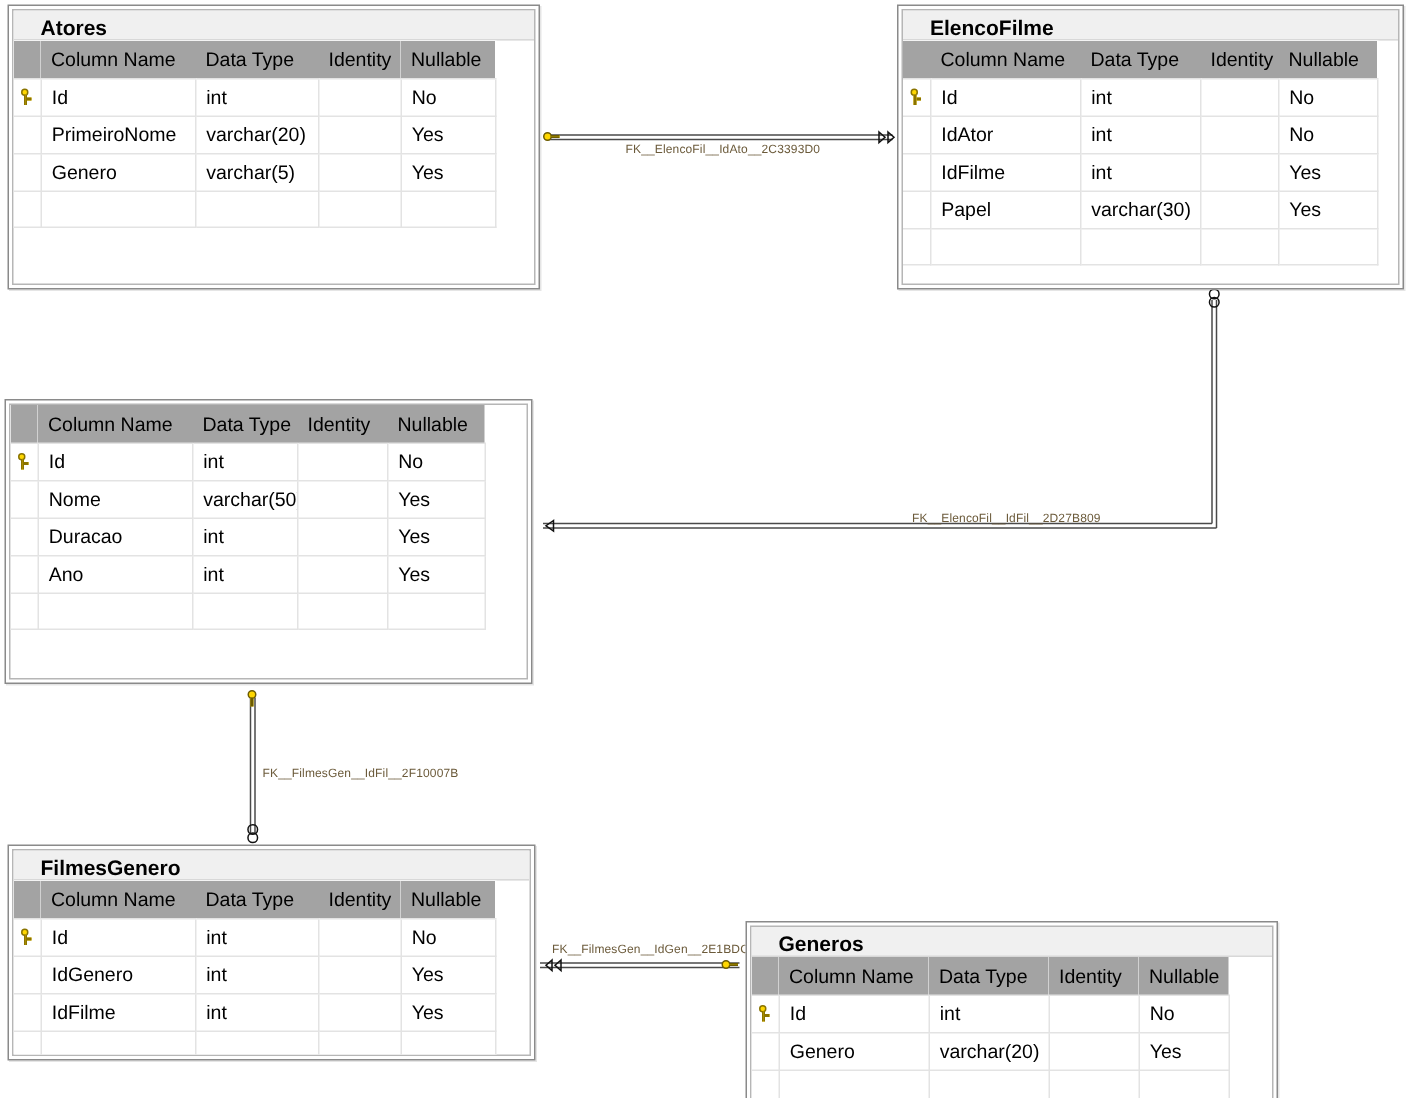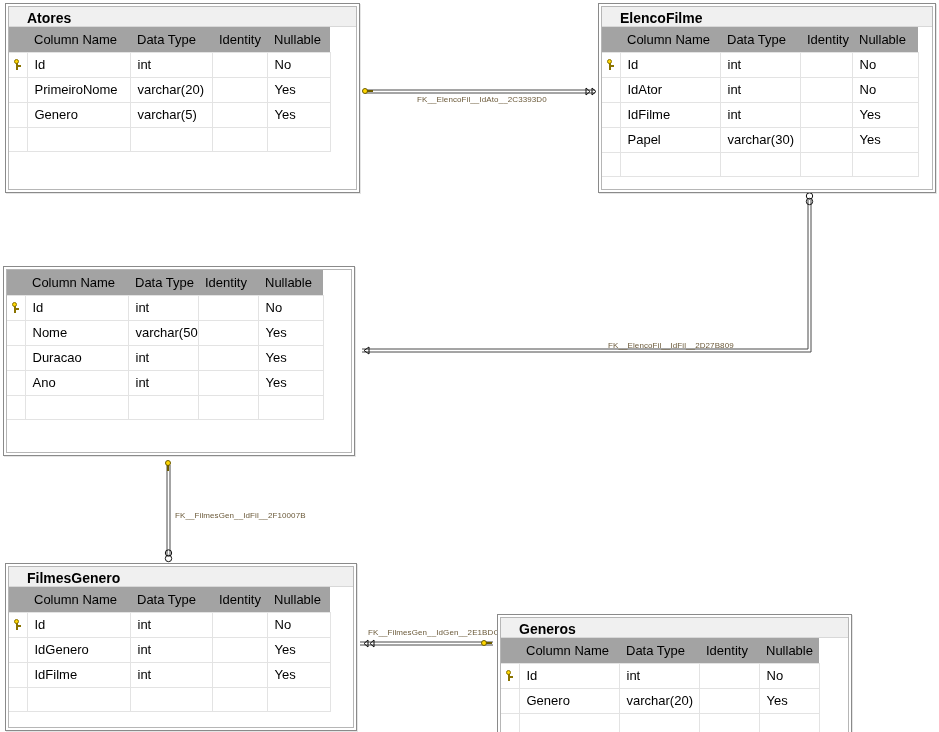--- a/index.html
+++ b/index.html
@@ -415,21 +415,21 @@
                 <td class="keycell first"></td>
                 <td></td>
                 <td></td>
                 <td></td>
                 <td></td>
               </tr>
             </tbody>
           </table>
         </div>
       </div>
-      <div class="table-box" style="left: 5px; top: 563px; width: 352px; height: 168px;">
+      <div class="table-box" style="left: 5px; top: 563px; width: 352px; height: 144px;">
         <div class="table-inner">
           <div class="table-title">FilmesGenero</div>
           <table class="grid" style="width:321px">
             <colgroup>
               <col style="width:18px">
               <col style="width:103px">
               <col style="width:82px">
               <col style="width:55px">
               <col style="width:63px">
             </colgroup>

